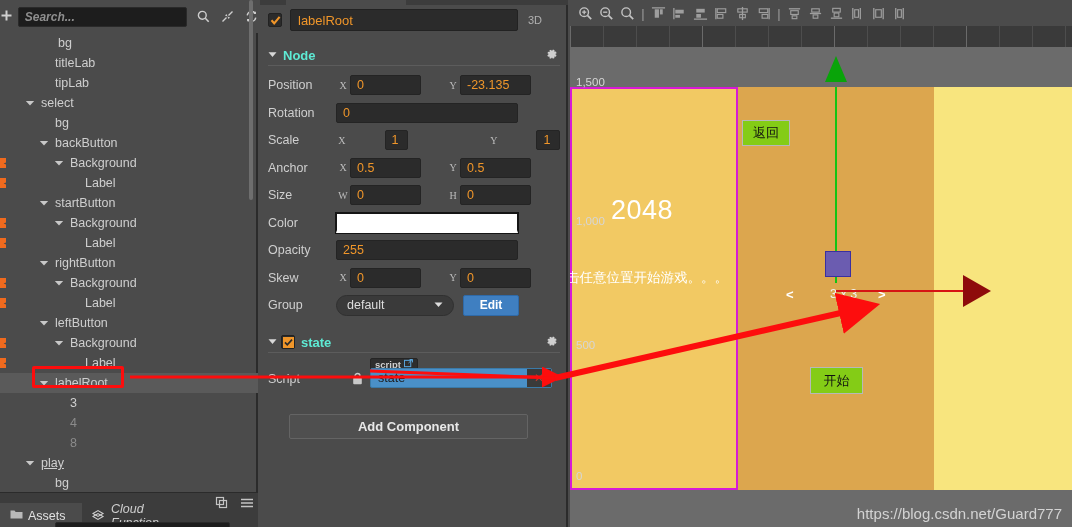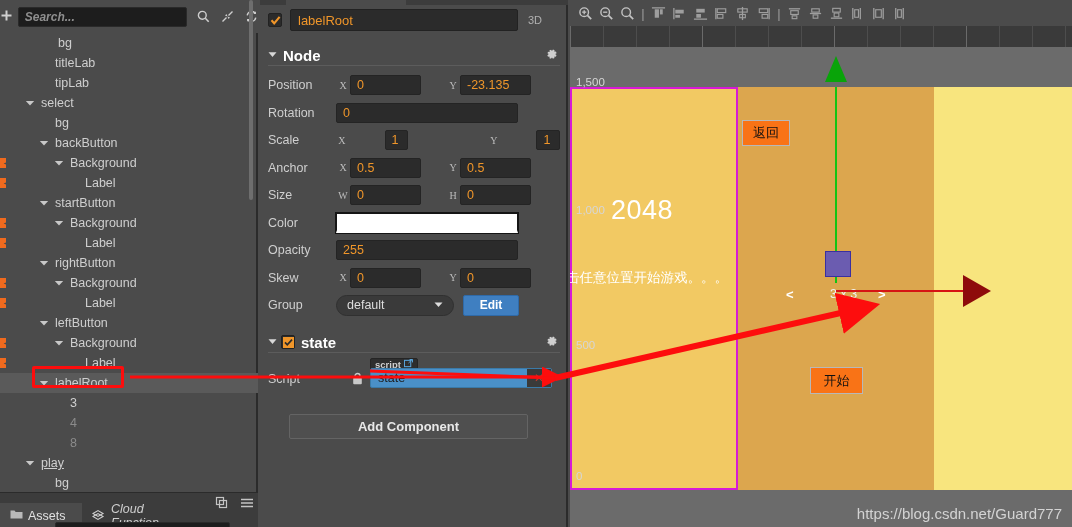--- a/index.html
+++ b/index.html
@@ -110,21 +110,21 @@
     border: 1px solid #222; border-radius: 2px; display: flex; align-items: center;
     padding: 0 7px; color: #f0962a; font-size: 13px;
   }
   .lbl-3d { margin-left: 10px; color: #b0b0b0; font-size: 11px; }
 
   .section-head {
     position: absolute; left: 8px; width: 292px; height: 22px;
     display: flex; align-items: center; gap: 6px;
   }
   .section-head .tri { width: 9px; }
-  .section-title { font-size: 15px; font-weight: bold; color: #ffffff; }
+  .section-title { font-size: 13px; font-weight: bold; color: #5eead4; }
   .gear { position: absolute; right: 2px; top: 4px; }
   .section-rule {
     position: absolute; left: 8px; width: 292px; height: 1px; background: #5c5c5c;
   }
 
   .prop-row {
     position: absolute; left: 8px; width: 292px; height: 22px;
     display: flex; align-items: center;
   }
   .prop-label { width: 68px; color: #cfcfcf; font-size: 12.5px; }
@@ -216,21 +216,21 @@
   .ruler-label {
     position: absolute; color: #d6d6d6; font-size: 11.5px;
   }
   .game-title {
     position: absolute; color: #ffffff; font-size: 27px; letter-spacing: 0.5px;
   }
   .game-tip {
     position: absolute; color: #ffffff; font-size: 13.5px; white-space: nowrap;
   }
   .ui-btn {
-    position: absolute; background: #f97316; border: 1px solid #b8b8b8;
+    position: absolute; background: #84cc16; border: 1px solid #b8b8b8;
     display: flex; align-items: center; justify-content: center;
     color: #111111; font-size: 13px;
   }
   .grid-arrow {
     position: absolute; color: #ffffff; font-size: 13px; font-weight: bold;
   }
   .grid-size {
     position: absolute; color: #f0f0f0; font-size: 12.5px;
   }
   .node-square {
@@ -779,21 +779,21 @@
     <div class="canvas-area">
 
       <div class="game-root">
         <div class="panel-left" style="background: rgb(242, 201, 99);"></div>
         <div class="panel-mid" style="background: rgb(220, 166, 78);"></div>
         <div class="panel-right" style="background: rgb(248, 229, 126);"></div>
       </div>
       <div class="sel-outline" style="border-color: rgb(214, 26, 214);"></div>
 
       <div class="ruler-label" style="left:6px;  top:29px;">1,500</div>
-      <div class="ruler-label" style="left:6px;  top:157px;">1,000</div>
+      <div class="ruler-label" style="left:6px;  top:168px;">1,000</div>
       <div class="ruler-label" style="left:6px;  top:292px;">500</div>
       <div class="ruler-label" style="left:6px;  top:423px;">0</div>
 
       <div class="game-title" style="left:41px; top:148px;">2048</div>
       <div class="game-tip" style="left:-4px; top:222px;">击任意位置开始游戏。。。</div>
 
       <div class="ui-btn" style="left:172px; top:73px; width:48px; height:26px;">
         <span>返回</span>
       </div>
       <div class="ui-btn" style="left:240px; top:320px; width:53px; height:27px;">

